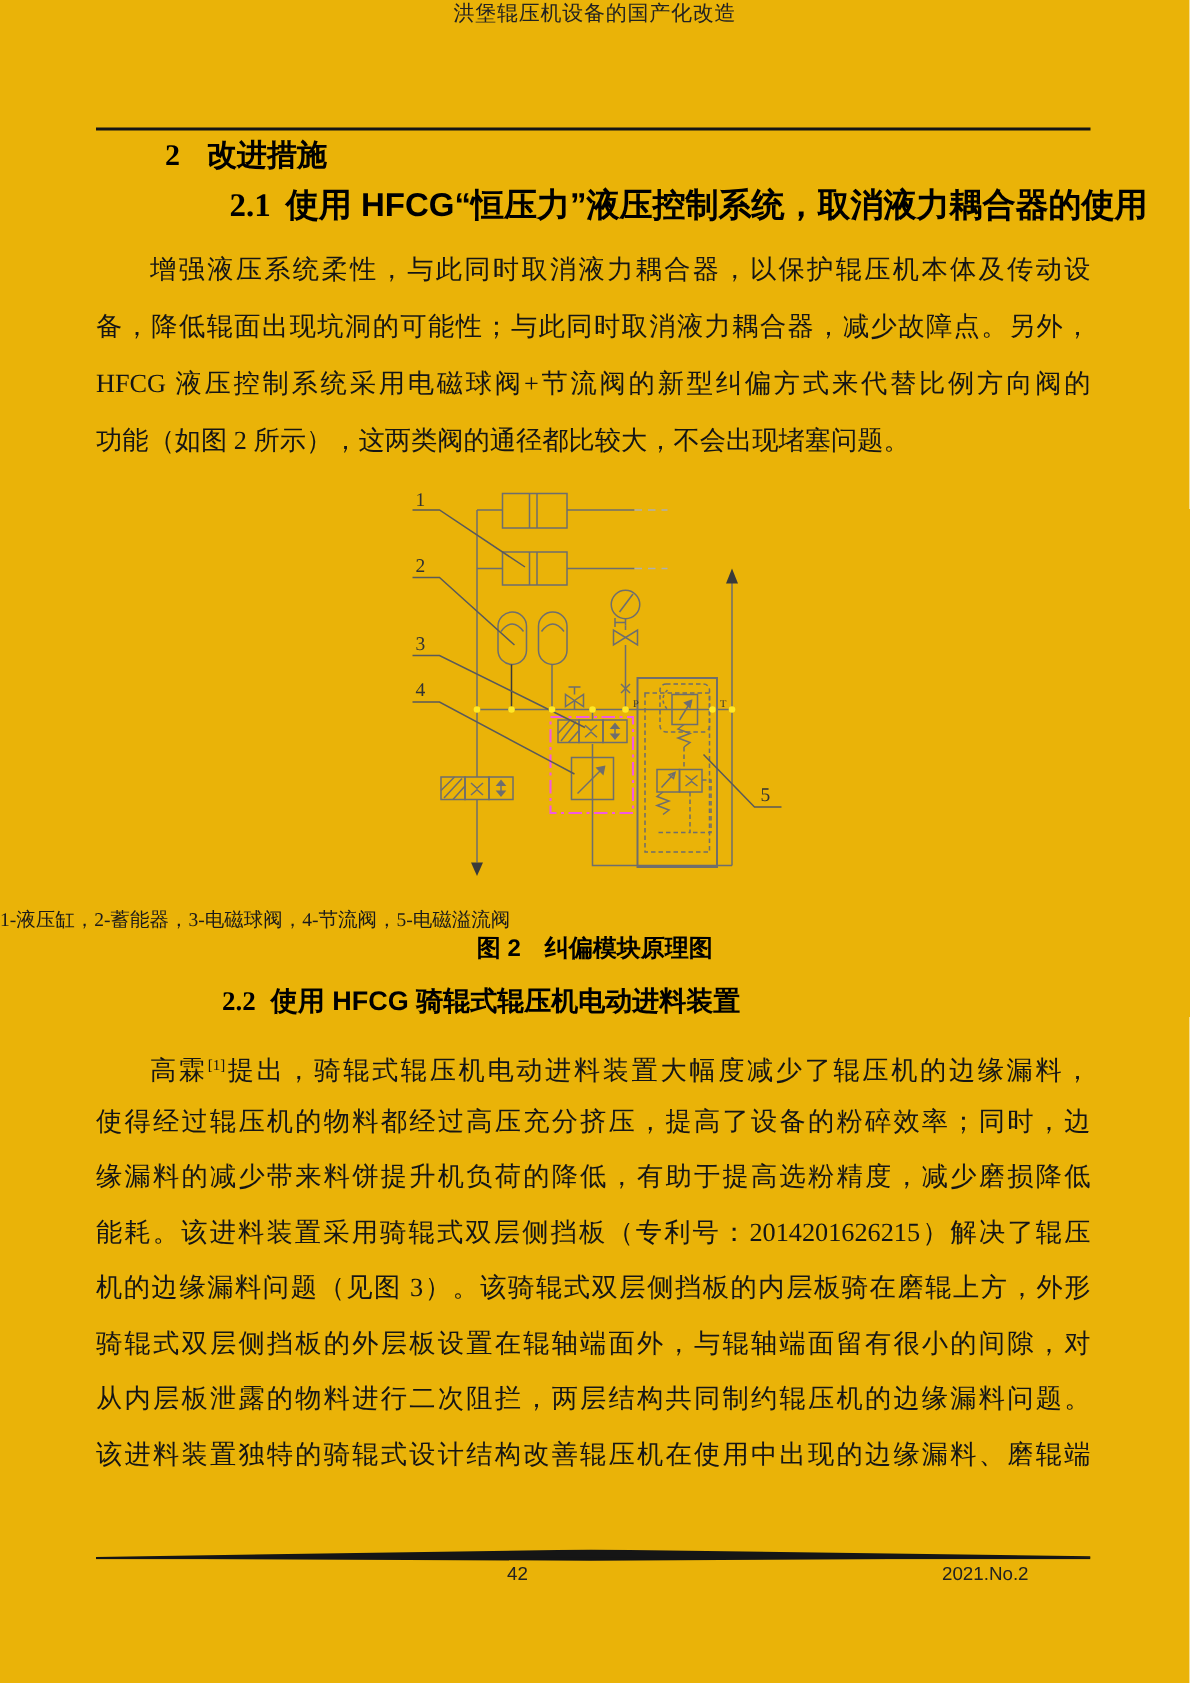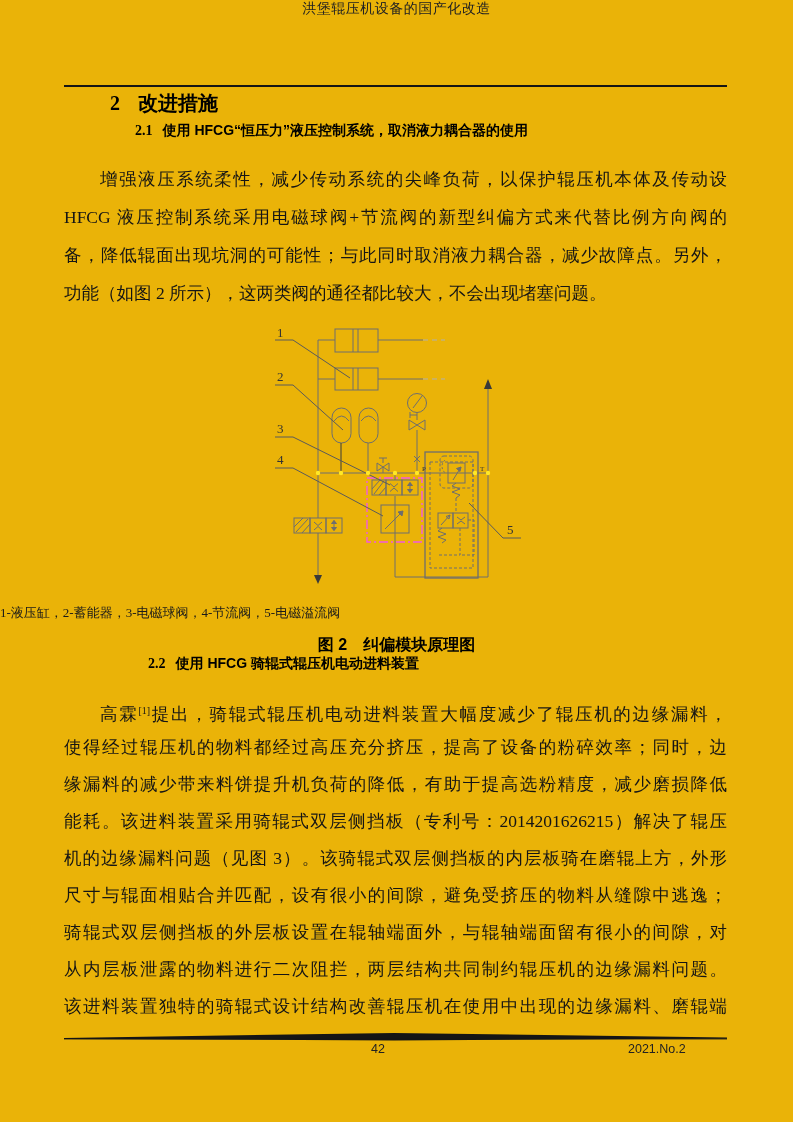--- a/index.html
+++ b/index.html
@@ -12,43 +12,43 @@
   .abs { position:absolute; }
 
   .header-title {
     left:0; top:57; width:793px; text-align:center;
     font-size:14px; color:#222; letter-spacing:.5px;
   }
   .header-rule { left:64px; top:85px; width:663px; height:2px; background:#151515; }
 
   .h-sec { font-family:"Liberation Sans","DejaVu Sans",sans-serif; font-weight:bold; color:#000; white-space:nowrap;margin-left:44px; }
   .h-s2  { left:66px;  top:90px;  font-size:20px; }
-  .h-s21 { left:91px; top:122px; font-size:14px; }
-  .h-s22 { left:104px; top:655px; font-size:14px; }
+  .h-s21 { left:109px; top:122px; font-size:22px; }
+  .h-s22 { left:104px; top:655px; font-size:18px; }
   .h-sec .num { font-family:"Liberation Serif","DejaVu Serif",serif; margin-right:10px; }
   .h-s2 .num { margin-right:18px; }
 
   .para { left:64px; width:663px; font-size:17.5px; color:#151515; }
   .p1 { top:160px; }
   .p2 { top:692px; }
   .p1 .ln { height:38px; line-height:38px; }
   .p2 .ln { height:37px; line-height:37px; }
   .ln { display:block; white-space:nowrap; }
   .ln.full { text-align:justify; text-align-last:justify; white-space:normal; height:38px; overflow:hidden; }
   .p2 .ln.full { height:37px; }
   .ind { padding-left:36px; }
   sup.ref { font-size:10px; vertical-align:6px; letter-spacing:0; }
 
   .fig { left:233px; top:313px; }
   .fig-legend { left:0; top:604px; width:793px; text-align:left; font-size:13px; color:#1a1a1a; }
   .fig-caption { left:0; top:622px; width:793px; text-align:center; font-size:16px; font-weight:bold;
-                 font-family:"Liberation Sans","DejaVu Sans",sans-serif; color:#000;margin-top:13px; }
+                 font-family:"Liberation Sans","DejaVu Sans",sans-serif; color:#000; }
 
   .footer-line { left:64px; top:1033px; }
-  .footer-page { left:338px; top:1042px; width:80px; text-align:center; font-size:12.5px;
+  .footer-page { left:338px; top:1042px; width:80px; text-align:left; font-size:12.5px;
                  font-family:"Liberation Sans","DejaVu Sans",sans-serif; color:#222; }
   .footer-issue { left:628px; top:1042px; font-size:12.5px;
                  font-family:"Liberation Sans","DejaVu Sans",sans-serif; color:#222; }
 
   svg text { font-family:"Liberation Serif","DejaVu Serif",serif; fill:#333; }
 </style>
 </head>
 <body>
 
 <div class="page">
@@ -58,23 +58,23 @@
 
   <div class="abs h-sec h-s2">
     <span class="num">2</span><span>改进措施</span>
   </div>
 
   <div class="abs h-sec h-s21">
     <span class="num">2.1</span><span>使用 HFCG“恒压力”液压控制系统，取消液力耦合器的使用</span>
   </div>
 
   <div class="abs para p1">
-    <span class="ln full ind">增强液压系统柔性，减少传动系统的尖峰负荷，以保护辊压机本体及传动设</span>
+    <span class="ln full ind">增强液压系统柔性，与此同时取消液力耦合器，以保护辊压机本体及传动设</span>
+    <span class="ln full">备，降低辊面出现坑洞的可能性；与此同时取消液力耦合器，减少故障点。另外，</span>
     <span class="ln full">HFCG 液压控制系统采用电磁球阀+节流阀的新型纠偏方式来代替比例方向阀的</span>
-    <span class="ln full">备，降低辊面出现坑洞的可能性；与此同时取消液力耦合器，减少故障点。另外，</span>
     <span class="ln">功能（如图 2 所示），这两类阀的通径都比较大，不会出现堵塞问题。</span>
   </div>
 
   <svg class="abs fig" width="300" height="295" viewBox="0 0 300 295">
     <g stroke="#6e6e6e" stroke-width="1" fill="none">
 
       <g>
         <path d="M85,27 V205 M85,220 V262"></path>
         <path d="M85,27 H102 M85,66 H102"></path>
         <path d="M85,160 H255"></path>
@@ -203,21 +203,20 @@
   <div class="abs h-sec h-s22">
     <span class="num">2.2</span><span>使用 HFCG 骑辊式辊压机电动进料装置</span>
   </div>
 
   <div class="abs para p2">
     <span class="ln full ind"><span>高霖</span><sup class="ref">[1]</sup><span>提出，骑辊式辊压机电动进料装置大幅度减少了辊压机的边缘漏料，</span></span>
     <span class="ln full">使得经过辊压机的物料都经过高压充分挤压，提高了设备的粉碎效率；同时，边</span>
     <span class="ln full">缘漏料的减少带来料饼提升机负荷的降低，有助于提高选粉精度，减少磨损降低</span>
     <span class="ln full">能耗。该进料装置采用骑辊式双层侧挡板（专利号：2014201626215）解决了辊压</span>
     <span class="ln full">机的边缘漏料问题（见图 3）。该骑辊式双层侧挡板的内层板骑在磨辊上方，外形</span>
-    <span class="ln full">尺寸与辊面相贴合并匹配，设有很小的间隙，避免受挤压的物料从缝隙中逃逸；</span>
     <span class="ln full">骑辊式双层侧挡板的外层板设置在辊轴端面外，与辊轴端面留有很小的间隙，对</span>
     <span class="ln full">从内层板泄露的物料进行二次阻拦，两层结构共同制约辊压机的边缘漏料问题。</span>
     <span class="ln full">该进料装置独特的骑辊式设计结构改善辊压机在使用中出现的边缘漏料、磨辊端</span>
   </div>
 
   <svg class="abs footer-line" width="663" height="9" viewBox="0 0 663 9">
     <polygon points="0,5 330,0 663,4.5 663,5.5 330,7.5 0,6" fill="#151515"></polygon>
     <rect x="0" y="5.2" width="663" height="1.2" fill="#151515"></rect>
   </svg>
   <div class="abs footer-page">42</div>

